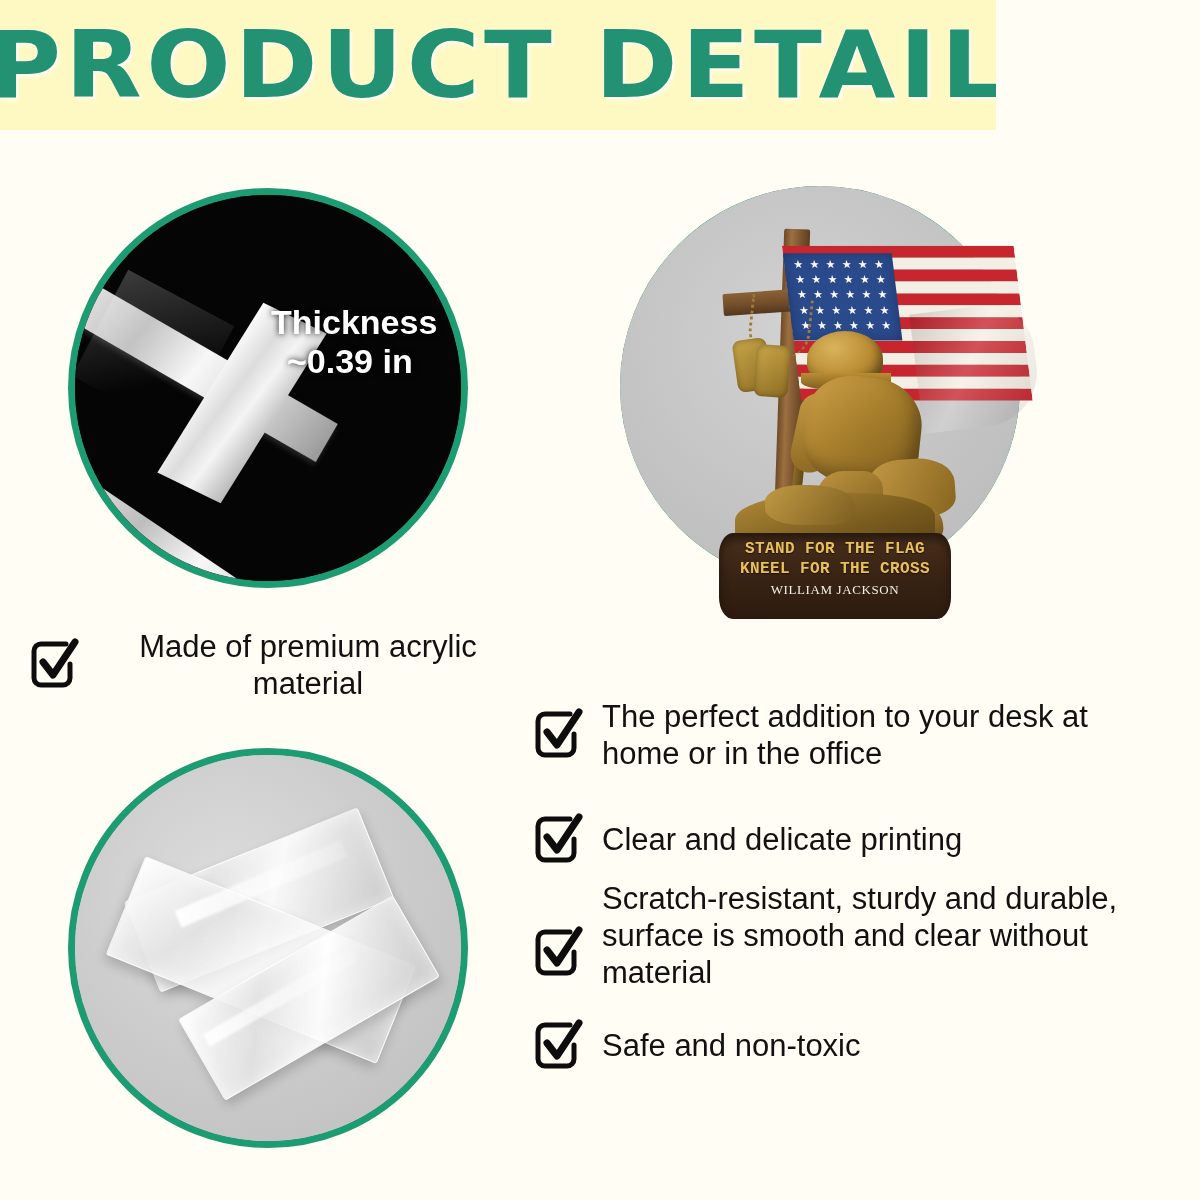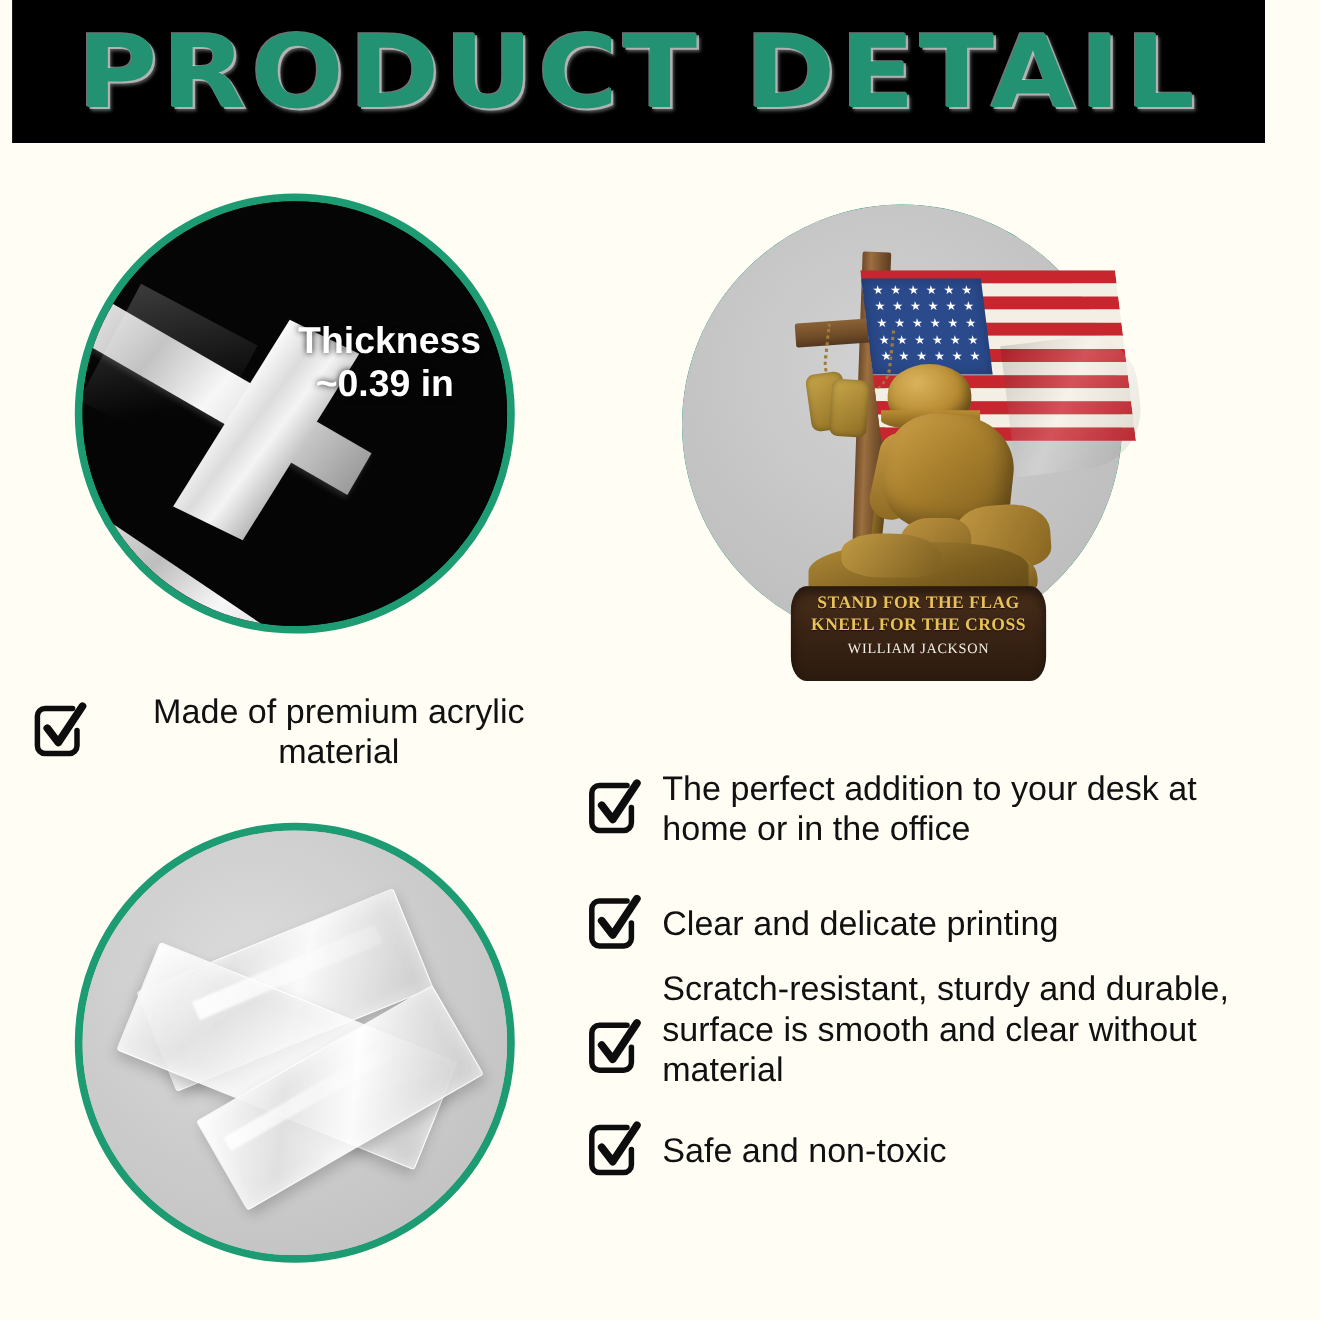--- a/index.html
+++ b/index.html
@@ -7,22 +7,22 @@
     width:1200px;height:1200px;
     background:#FFFDF4;
     font-family:"Liberation Sans", sans-serif;
     overflow:hidden;
     position:relative;
   }
   .page{position:relative;width:1200px;height:1200px;overflow:hidden;}
 
   
   .header-band{
-    position:absolute;left:11px;top:0;width:1139px;height:130px;
-    background:#000000;
+    position:absolute;left:0;top:0;width:996px;height:130px;
+    background:#fef9c3;
     display:flex;align-items:center;justify-content:center;
     overflow:hidden;
   }
   .header-title{
     font-family:"DejaVu Sans", sans-serif;
     font-weight:bold;
     font-size:92px;
     letter-spacing:4px;
     color:#239273;
     transform:scaleX(1.08);
@@ -36,21 +36,21 @@
   }
 
   
   .circle{
     position:absolute;border-radius:50%;
     border:7px solid #1D9B73;
     box-sizing:border-box;overflow:hidden;
   }
 
   
-  .circle-thickness{left:68px;top:176px;width:400px;height:400px;background:#000;}
+  .circle-thickness{left:68px;top:188px;width:400px;height:400px;background:#000;}
   .c1-inner{position:absolute;inset:0;background:#050505;}
   .acryl-bar{
     position:absolute;background:
       linear-gradient(100deg,#ffffff 0%,#e8e8e8 18%,#bdbdbd 40%,#f7f7f7 58%,#d4d4d4 78%,#9a9a9a 100%);
   }
   .bar-top{
     left:-60px;top:46px;width:360px;height:44px;
     transform:rotate(30deg);transform-origin:left center;
     box-shadow:0 3px 6px rgba(255,255,255,.15);
   }
@@ -197,21 +197,21 @@
   }
   
   .base{
     position:absolute;left:92px;top:340px;width:232px;height:86px;
     background:linear-gradient(180deg,#4a2f1c 0%,#3a2414 45%,#2c1b0f 100%);
     border-radius:14px/22px;
     box-shadow:inset 0 6px 10px rgba(0,0,0,.5);
     text-align:center;padding-top:6px;box-sizing:border-box;
   }
   .base .bl1,.base .bl2{
-    font-family:Liberation Serif, serif;font-weight:bold;
+    font-family:Liberation Mono, monospace;font-weight:bold;
     color:#E8C15A;font-size:16px;letter-spacing:.4px;line-height:1.28;
     text-shadow:0 1px 1px #1a1008;
   }
   .base .bl3{
     font-family:"Liberation Serif", serif;font-weight:normal;
     color:#F2F0EA;font-size:13px;letter-spacing:.6px;margin-top:2px;
   }
 
   
   .circle-blocks{left:68px;top:748px;width:400px;height:400px;background:#CFCFCF;}

